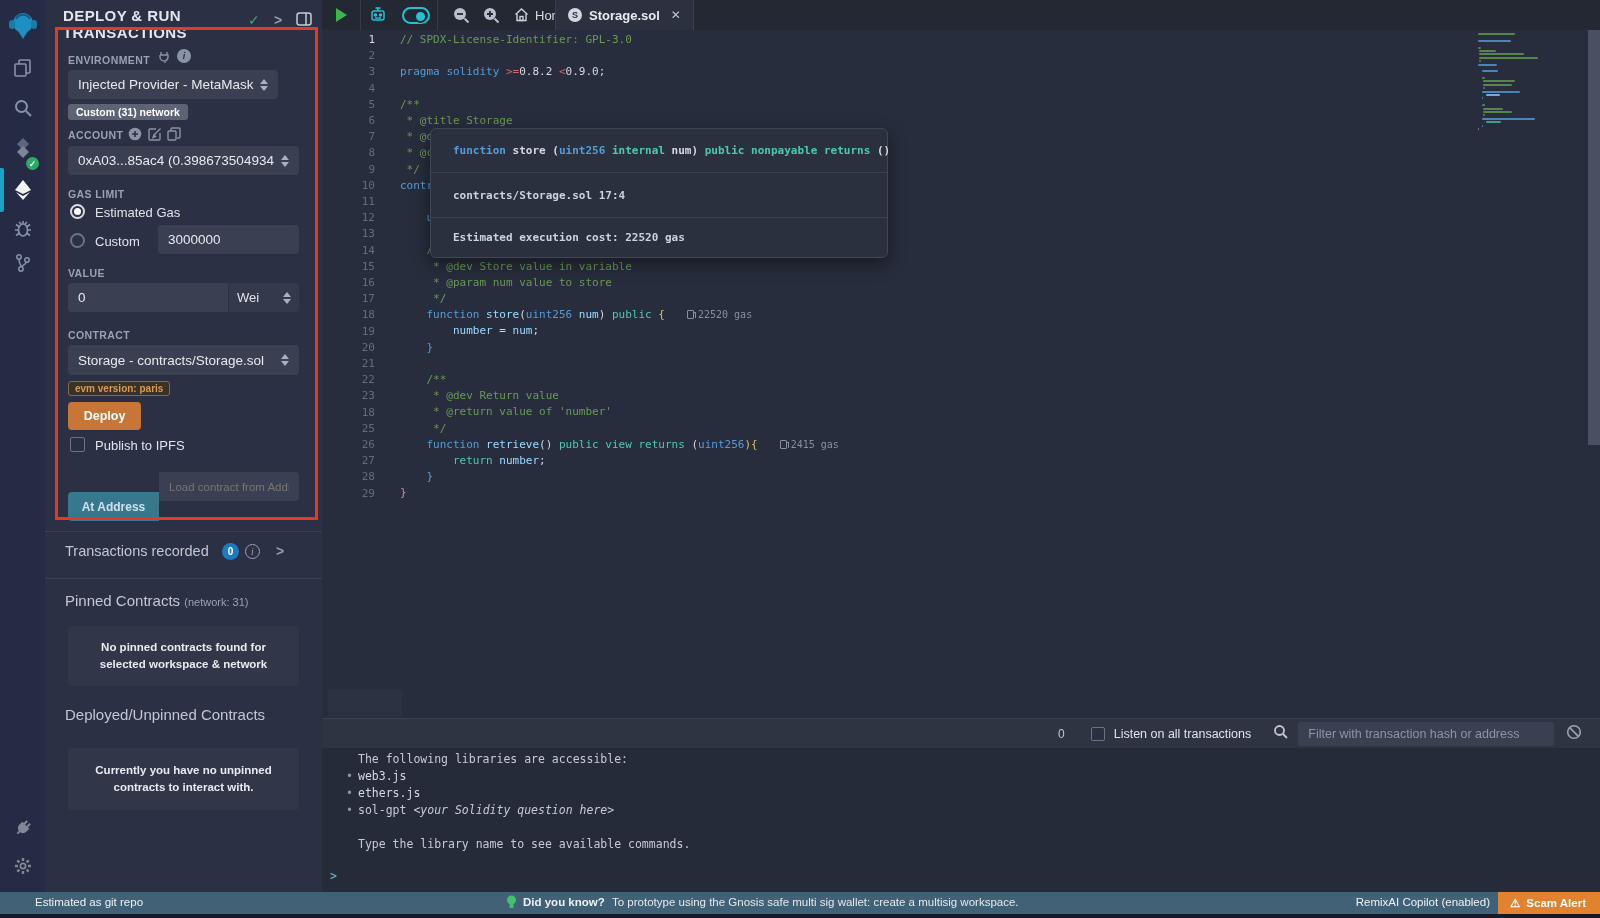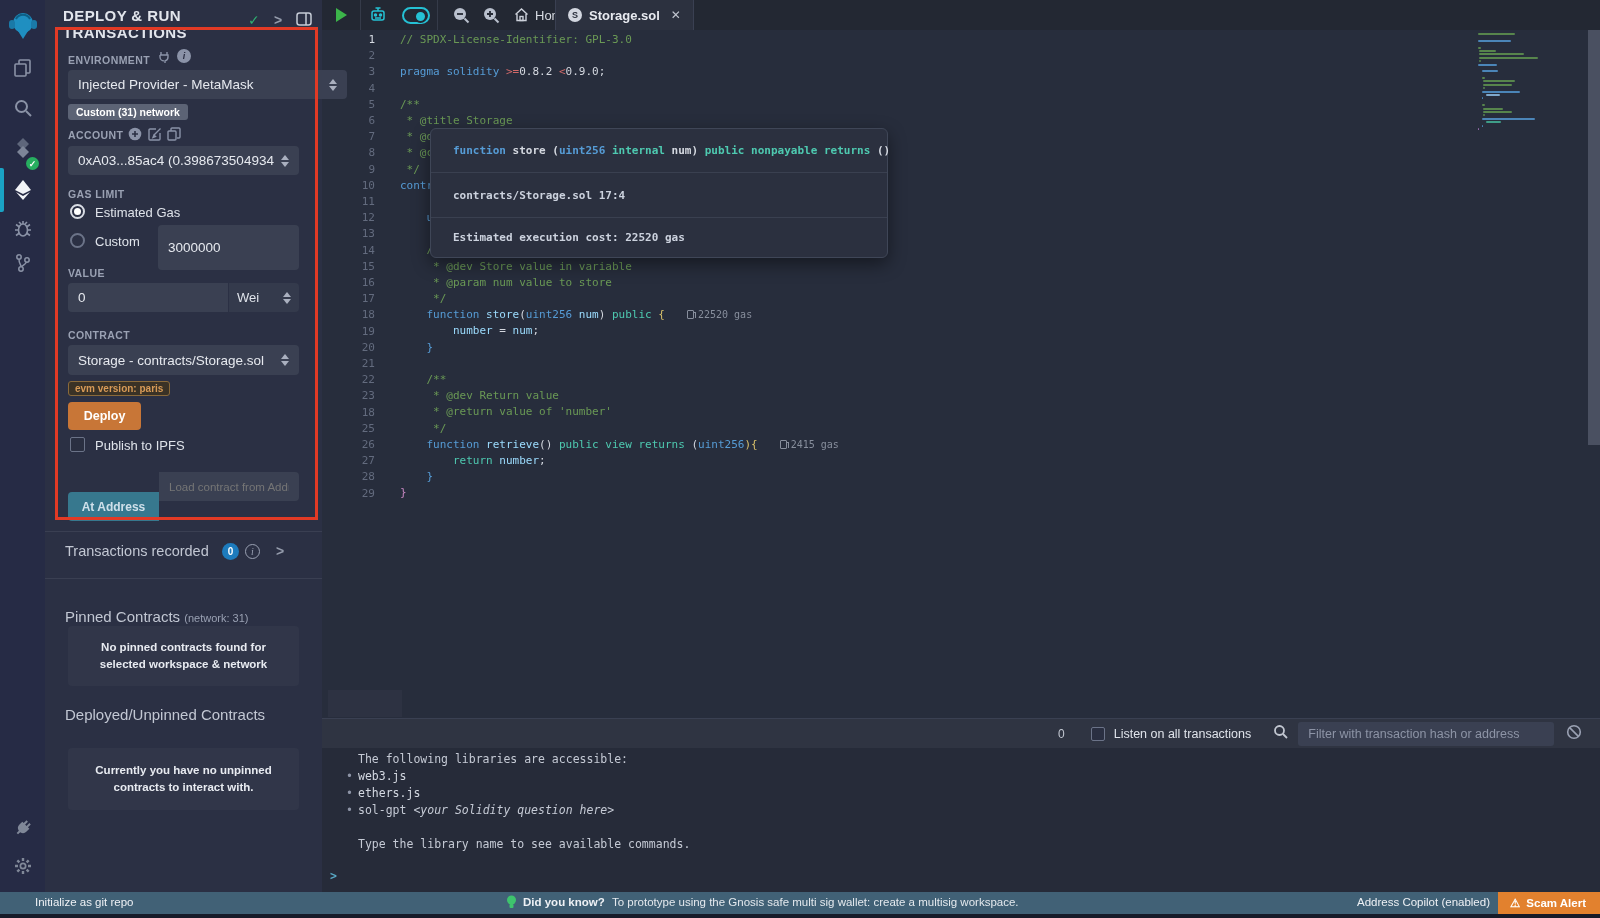--- a/index.html
+++ b/index.html
@@ -210,21 +210,21 @@
         </svg>
     </span>
 
     <div class="lbl" style="left:23px;top:54px;">ENVIRONMENT</div>
     <span class="abs" style="left:113px;top:50px;">
       <svg width="12" height="13" viewBox="0 0 12 13" fill="none" stroke="#8b93a8" stroke-width="1.4">
           <path d="M3 1 v3 M9 1 v3 M2 4 h8 v2 a4 4 0 0 1-3 3.9 V12 M6 9.9 A4 4 0 0 1 2 6 V4"></path>
         </svg>
     </span>
     <span class="abs" style="left:132px;top:49px;width:14px;height:14px;border-radius:50%;background:#8b93a8;color:#2a2e42;font-size:9px;font-weight:bold;display:flex;align-items:center;justify-content:center;font-style:italic;">i</span>
-    <div class="sel" style="left:23px;top:70px;width:279px;">
+    <div class="sel" style="left:23px;top:70px;width:210px;">
       <span>Injected Provider - MetaMask</span>
       <span class="stepper">
           <i class="up"></i>
           <i class="dn"></i>
         </span>
     </div>
     <div class="pill" style="left:23px;top:104px;">Custom (31) network</div>
 
     <div class="lbl" style="left:23px;top:129px;">ACCOUNT</div>
     <span class="abs" style="left:83px;top:127px;">
@@ -251,21 +251,21 @@
           <i class="up"></i>
           <i class="dn"></i>
         </span>
     </div>
 
     <div class="lbl" style="left:23px;top:188px;">GAS LIMIT</div>
     <div class="radio sel-r" style="left:25px;top:204px;"></div>
     <div class="rlabel" style="left:50px;top:205px;">Estimated Gas</div>
     <div class="radio un-r" style="left:25px;top:233px;"></div>
     <div class="rlabel" style="left:50px;top:234px;">Custom</div>
-    <input class="tinput" style="left: 113px; top: 225px; width: 141px; height: 45px;" value="3000000">
+    <input class="tinput" style="left: 113px; top: 225px; width: 141px; height: 29px;" value="3000000">
 
     <div class="lbl" style="left:23px;top:267px;">VALUE</div>
     <input class="tinput" style="left: 23px; top: 283px; width: 160px; height: 29px; border-radius: 4px 0px 0px 4px;" value="0">
     <div class="unitbox" style="left:184px;top:283px;width:70px;height:29px;">
       <span>Wei</span>
       <span class="stepper">
           <i class="up"></i>
           <i class="dn"></i>
         </span>
     </div>
@@ -285,21 +285,21 @@
     <button class="btn-ataddr" style="left:23px;top:472px;margin-top:20px;">At Address</button>
     <input class="tinput" style="left: 114px; top: 472px; width: 140px; height: 29px; border-radius: 0px 4px 4px 0px; font-size: 11.5px;" placeholder="Load contract from Addres">
 
     <div class="divider" style="top:531px;"></div>
     <div class="sect-title" style="left:20px;top:543px;font-size:14.5px;">Transactions recorded</div>
     <div class="count-badge" style="left:177px;top:543px;">0</div>
     <div class="info-o" style="left:200px;top:544px;">i</div>
     <span class="abs chev" style="left:231px;top:543px;font-size:14px;">&gt;</span>
     <div class="divider" style="top:578px;"></div>
 
-    <div class="sect-title" style="left:20px;top:592px;margin-top:16px;">
+    <div class="sect-title" style="left:20px;top:592px;">
       <span>Pinned Contracts</span>
       <span class="sect-sub">(network: 31)</span>
     </div>
     <div class="empty-box" style="left:23px;top:626px;width:231px;height:60px;">No pinned contracts found for selected workspace &amp; network</div>
 
     <div class="sect-title" style="left:20px;top:706px;">Deployed/Unpinned Contracts</div>
     <div class="empty-box" style="left:23px;top:748px;width:231px;height:62px;">Currently you have no unpinned contracts to interact with.</div>
   </section>
 
   <section class="main">
@@ -450,30 +450,30 @@
           <div class="t-bullet"><span class="t-link">ethers.js</span></div>
           <div class="t-bullet">sol-gpt <span class="t-italic">&lt;your Solidity question here&gt;</span></div>
           <div>&nbsp;</div>
           <div>Type the library name to see available commands.</div>
         </div>
       <div class="prompt">&gt;</div>
     </div>
   </section>
 
   <footer class="statusbar">
-    <span class="abs" style="left:35px;top:4px;">Initialize as git repo</span>
+    <span class="abs" style="left:35px;top:4px;">Estimated as git repo</span>
     <span class="abs" style="left:506px;top:3px;">
       <svg width="11" height="15" viewBox="0 0 11 15">
           <circle cx="5.5" cy="5" r="4.5" fill="#3ec46d"></circle>
           <rect x="3.5" y="9" width="4" height="4" rx="1" fill="#3ec46d"></rect>
         </svg>
     </span>
     <span class="abs" style="left:523px;top:4px;font-weight:bold;">Did you know?</span>
     <span class="abs" style="left:612px;top:4px;color:#e4e9ee;">To prototype using the Gnosis safe multi sig wallet: create a multisig workspace.</span>
-    <span class="abs" style="right:110px;top:4px;">Address Copilot (enabled)</span>
+    <span class="abs" style="right:110px;top:4px;">RemixAI Copilot (enabled)</span>
     <span class="scam">
       <span>⚠</span>
       <span>Scam Alert</span>
     </span>
   </footer>
   <div class="sb-under"></div>
 
   <div class="red-rect"></div>
 </div>
 

